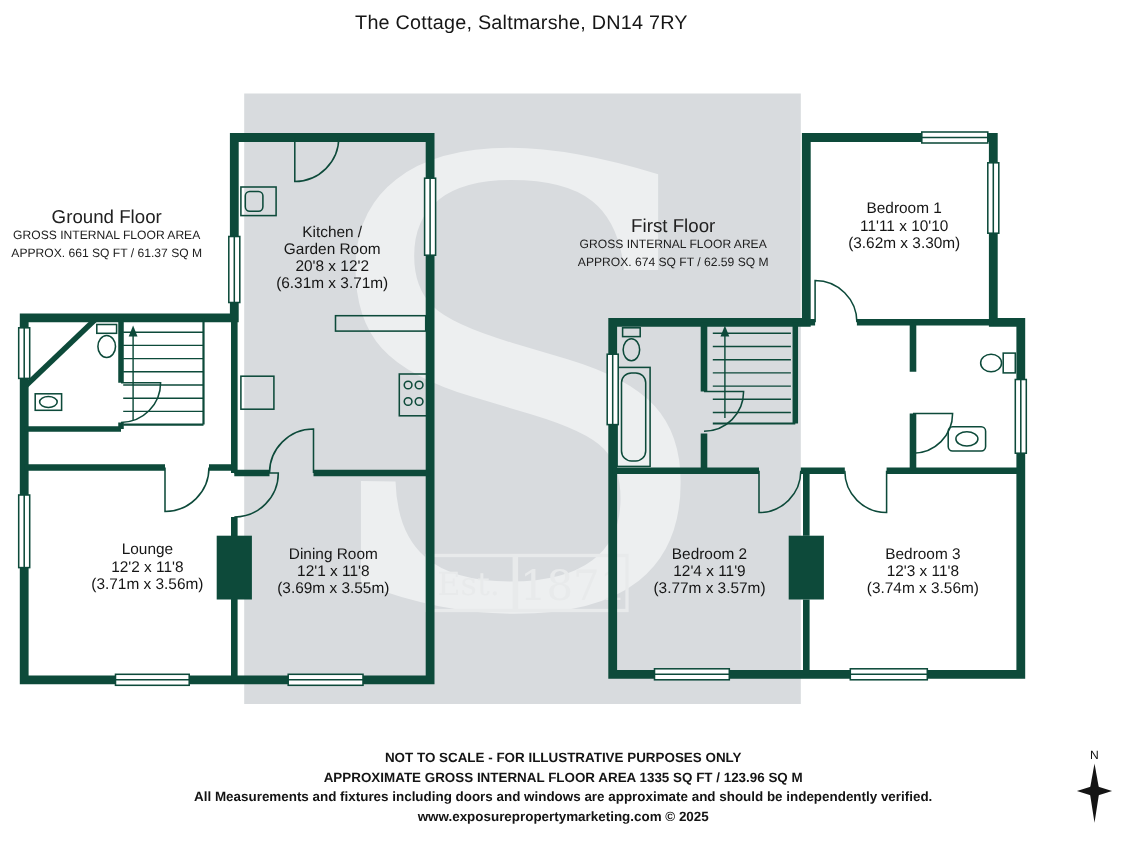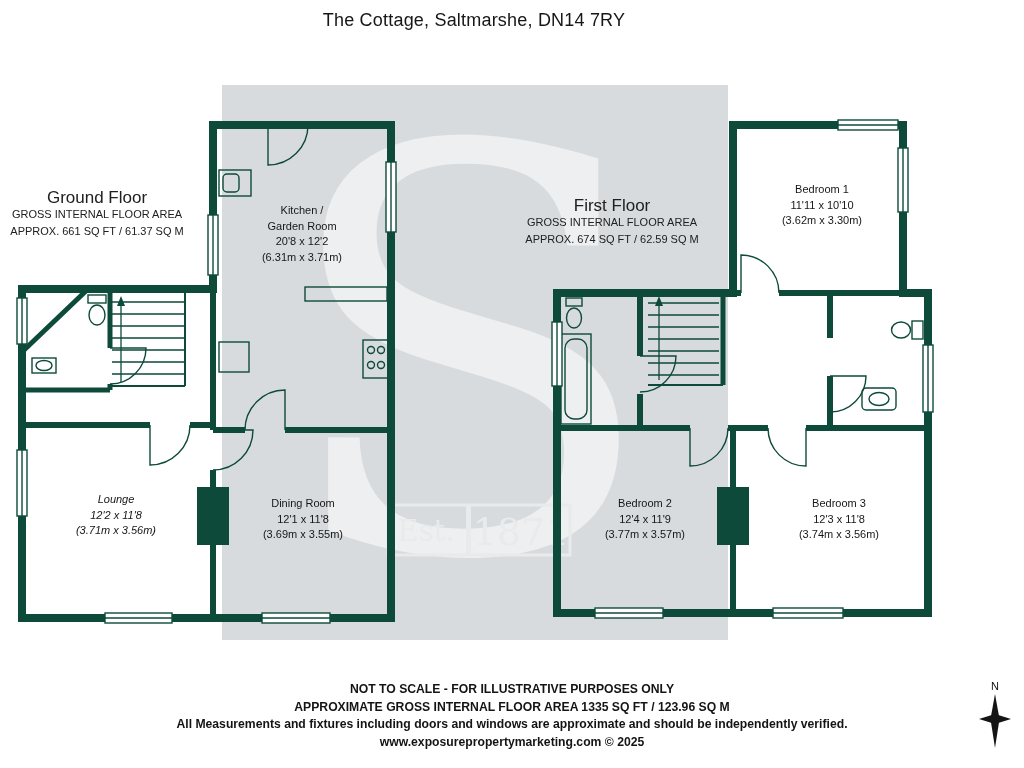--- a/index.html
+++ b/index.html
@@ -6,21 +6,21 @@
   html,body { width:1024px; height:768px; overflow:hidden; }
   body {
     position:relative; background:#ffffff;
     font-family:"Liberation Sans", sans-serif; color:#1a1a1a;
   }
   .abs { position:absolute; }
   .lbl { position:absolute; transform:translateX(-50%); text-align:center; white-space:nowrap; }
   .page-title { font-size:18px; color:#161616; letter-spacing:.2px; }
   .floor-info { font-size:11px; line-height:17px; color:#202020; }
   .floor-info .floor-name { font-size:17px; }
-  .room-label { font-size:11px; line-height:15.5px; color:#161616; }
+  .room-label { font-size:14px; line-height:15.5px; color:#161616; }
   .footer { position:absolute; left:0; width:1024px; text-align:center;
             font-size:12.2px; line-height:17.5px; font-weight:600; color:#141414; }
   svg text { font-family:"DejaVu Serif", serif; }
 </style>
 </head>
 <body>
 
 <svg class="abs" style="left:0;top:0" width="1024" height="768" viewBox="0 0 1024 768">
 
   <g>
@@ -165,21 +165,21 @@
   <div>APPROX. 674 SQ FT / 62.59 SQ M</div>
 </div>
 
 <div class="lbl room-label" style="left:302px; top:203px;">
   <div>Kitchen /</div>
   <div>Garden Room</div>
   <div>20'8 x 12'2</div>
   <div>(6.31m x 3.71m)</div>
 </div>
 
-<div class="lbl room-label" style="left:116px; top:492px;font-style:italic;">
+<div class="lbl room-label" style="left:134px; top:492px;">
   <div>Lounge</div>
   <div>12'2 x 11'8</div>
   <div>(3.71m x 3.56m)</div>
 </div>
 
 <div class="lbl room-label" style="left:303px; top:496px;">
   <div>Dining Room</div>
   <div>12'1 x 11'8</div>
   <div>(3.69m x 3.55m)</div>
 </div>

